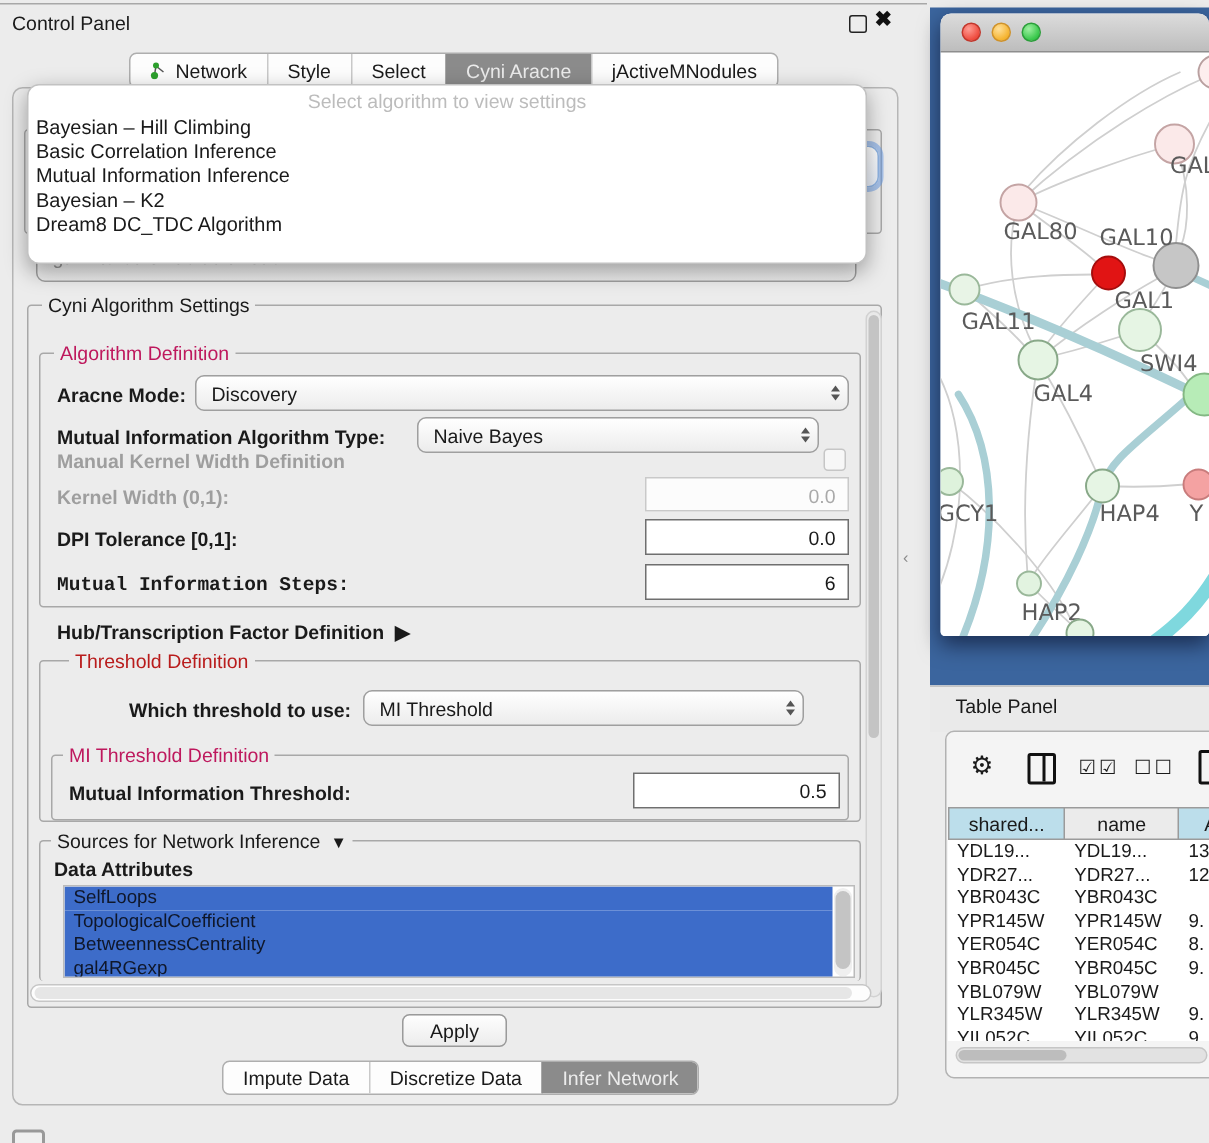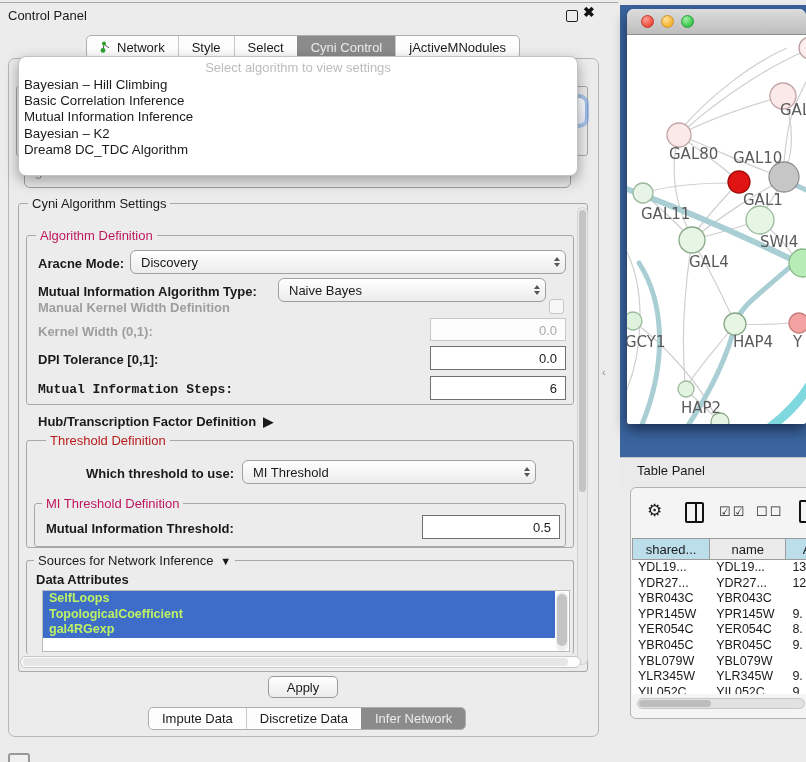--- a/index.html
+++ b/index.html
@@ -36,21 +36,21 @@
   .dd-ph{text-align:center;color:#bcbcbc;font-size:13px;height:17px;}
   .dd-item{padding-left:5px;font-size:13.3px;line-height:16.2px;white-space:nowrap;}
   .dd-item.bold{font-weight:bold;}
   
   .sb-v{position:absolute;background:#e9e9e9;border:1px solid #d2d2d2;border-radius:6px;box-sizing:border-box;}
   .sb-v .thumb{position:absolute;left:1px;right:1px;background:#c4c4c4;border-radius:5px;}
   .sb-h{position:absolute;background:#fdfdfd;border:1px solid #c6c6c6;border-radius:6px;box-sizing:border-box;}
   .sb-h .thumb{position:absolute;top:1px;bottom:1px;background:#e6e6e6;border-radius:5px;}
   
   .listbox{position:absolute;background:#fff;border:1px solid #bbb;box-sizing:border-box;overflow:hidden;}
-  .listrow{height:15.5px;line-height:15.5px;padding-left:6px;color:#bef264;font-size:12.5px;white-space:nowrap;font-weight:bold;}
+  .listrow{height:15.5px;line-height:15.5px;padding-left:6px;color:#0f172a;font-size:12.5px;white-space:nowrap;}
   .listrow.sel{background:#3d6cc9;}
   
   .btn{position:absolute;border:1px solid #9a9a9a;border-radius:5px;background:linear-gradient(#fefefe,#ececec);
        text-align:center;font-size:13px;box-sizing:border-box;padding-top:3px;}
   
   .netwin{position:absolute;left:627px;top:9px;width:179px;height:415px;background:#fff;
           border-radius:7px 7px 3px 3px;box-shadow:0 6px 14px rgba(0,0,20,.55);overflow:hidden;}
   .nettitle{height:25px;background:linear-gradient(#dcdcdc,#bdbdbd);border-bottom:1px solid #8e8e8e;position:relative;}
   .light{position:absolute;top:6px;width:13px;height:13px;border-radius:50%;box-sizing:border-box;}
   .light.red{left:14px;background:radial-gradient(circle at 35% 30%,#ff9d94,#ee4b3e 70%);border:1px solid #c2372c;}
@@ -95,21 +95,21 @@
       </svg>
       <span>Network</span>
     </div>
     <div class="tab">
       <span>Style</span>
     </div>
     <div class="tab">
       <span>Select</span>
     </div>
     <div class="tab sel">
-      <span>Cyni Control</span>
+      <span>Cyni Aracne</span>
     </div>
     <div class="tab">
       <span>jActiveMNodules</span>
     </div>
   </div>
 
 <div class="abs" style="left:8px;top:58px;width:589px;height:677px;border:1px solid #b6b6b6;border-radius:7px;background:#ececec;"></div>
 
 <div class="groupbox" style="left:16px;top:86px;width:572px;height:70px;"></div>
 <div class="abs" style="left:546px;top:97px;width:38px;height:26px;border:1px solid #8fb4e4;border-radius:7px;background:linear-gradient(#fff,#e8eef8);box-shadow:0 0 0 3px rgba(96,150,228,.5);"></div>
@@ -192,20 +192,21 @@
 <div class="groupbox" style="left:26px;top:560px;width:548px;height:94px;border-bottom:none;"></div>
 <div class="legend" style="left:34px;top:553px;">
   <span>Sources for Network Inference</span>
   <span style="font-size:11px;">&nbsp;▼</span>
 </div>
 <div class="lbl" style="left:36px;top:572px;">Data Attributes</div>
 <div class="listbox" style="left:42px;top:590px;width:528px;height:62px;">
   <div id="attr-rows" style="position:absolute;left:0;top:0;right:14px;">
       <div class="listrow sel">SelfLoops</div>
       <div class="listrow sel">TopologicalCoefficient</div>
+      <div class="listrow sel">BetweennessCentrality</div>
       <div class="listrow sel">gal4RGexp</div>
     </div>
   <div class="sb-v" style="right:1px;top:1px;width:12px;height:59px;border:none;background:#efefef;">
     <div class="thumb" style="top:2px;height:52px;"></div>
   </div>
 </div>
 <div class="sb-h" style="left:20px;top:656px;width:561px;height:12px;">
   <div class="thumb" style="left:2px;width:545px;"></div>
 </div>
 

